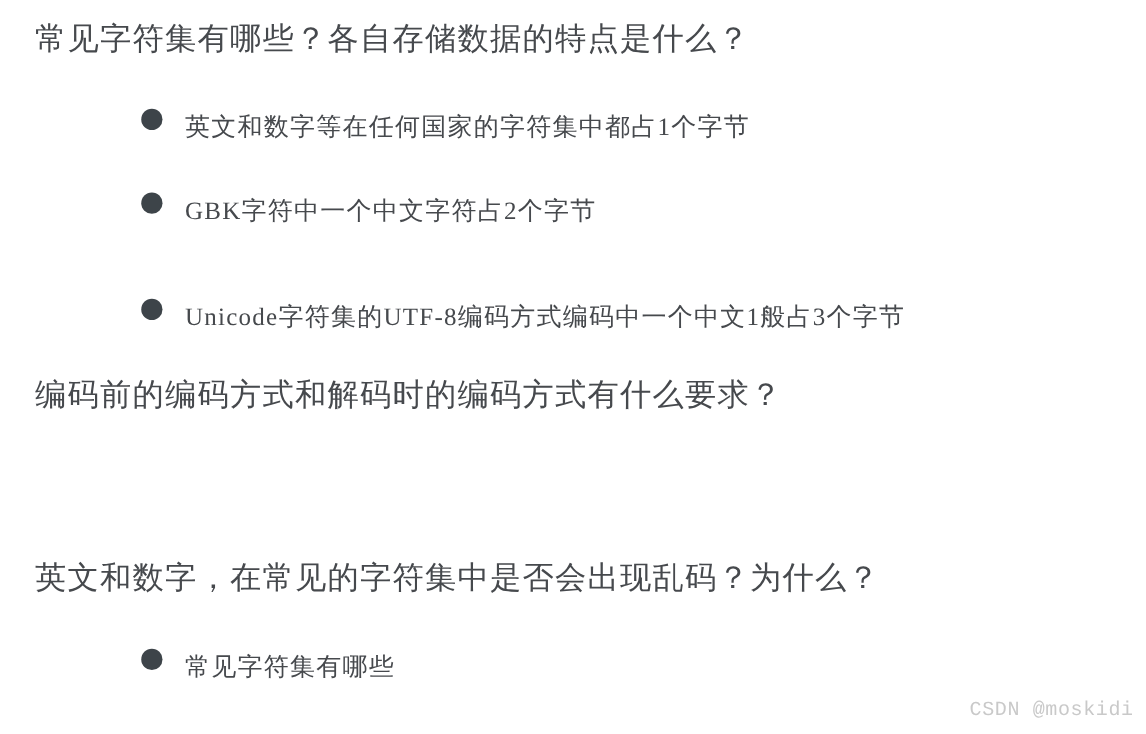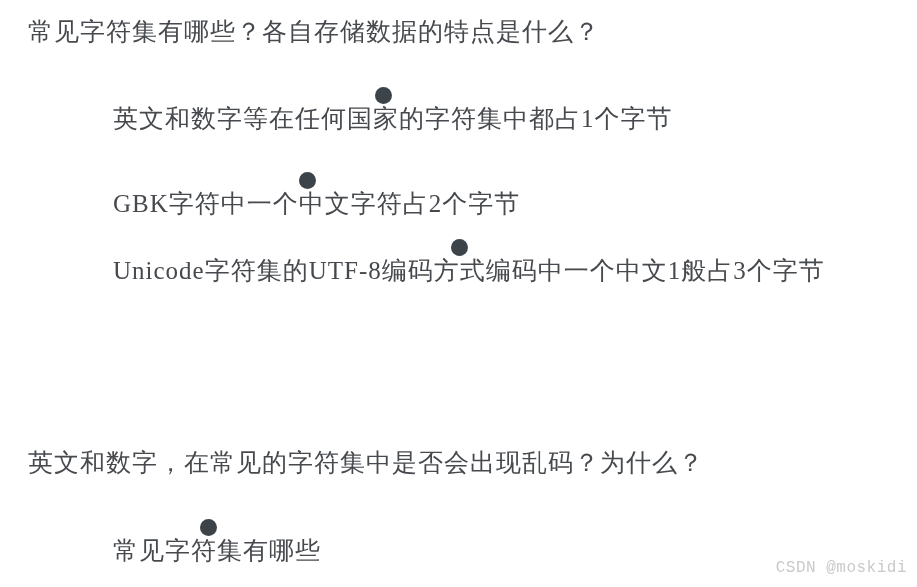--- a/index.html
+++ b/index.html
@@ -21,26 +21,25 @@
     left: 28px;
     font-size: 25px;
     line-height: 30px;
     letter-spacing: 1px;
     white-space: nowrap;
   }
   .a {
     position: absolute;
     left: 113px;
     display: flex;
-    align-items: center;
-    font-size: 25px;
+    align-items: flex-start;
+    font-size: 20px;
     line-height: 30px;
     letter-spacing: 1px;
     white-space: nowrap;
-    flex-direction: column;
   }
   .dot {
     flex: 0 0 auto;
     width: 17px;
     height: 17px;
     border-radius: 50%;
     background: #3d4449;
     margin-right: 18px;
   }
   .watermark {
@@ -58,30 +57,31 @@
 
 <div class="doc">
 
   <div class="q" style="top:17px">常见字符集有哪些？各自存储数据的特点是什么？</div>
 
   <div class="a" style="top:87px">
     <span class="dot"></span>
     <span>英文和数字等在任何国家的字符集中都占1个字节</span>
   </div>
 
-  <div class="a" style="top:172px">
+  <div class="a" style="top:154px">
     <span class="dot"></span>
     <span>GBK字符中一个中文字符占2个字节</span>
   </div>
 
   <div class="a" style="top:239px">
     <span class="dot"></span>
     <span>Unicode字符集的UTF-8编码方式编码中一个中文1般占3个字节</span>
   </div>
 
+  <div class="q" style="top:302px">编码前的编码方式和解码时的编码方式有什么要求？</div>
 
 
   <div class="q" style="top:448px">英文和数字，在常见的字符集中是否会出现乱码？为什么？</div>
 
   <div class="a" style="top:519px">
     <span class="dot"></span>
     <span>常见字符集有哪些</span>
   </div>
 
   <div class="watermark">CSDN @moskidi</div>

